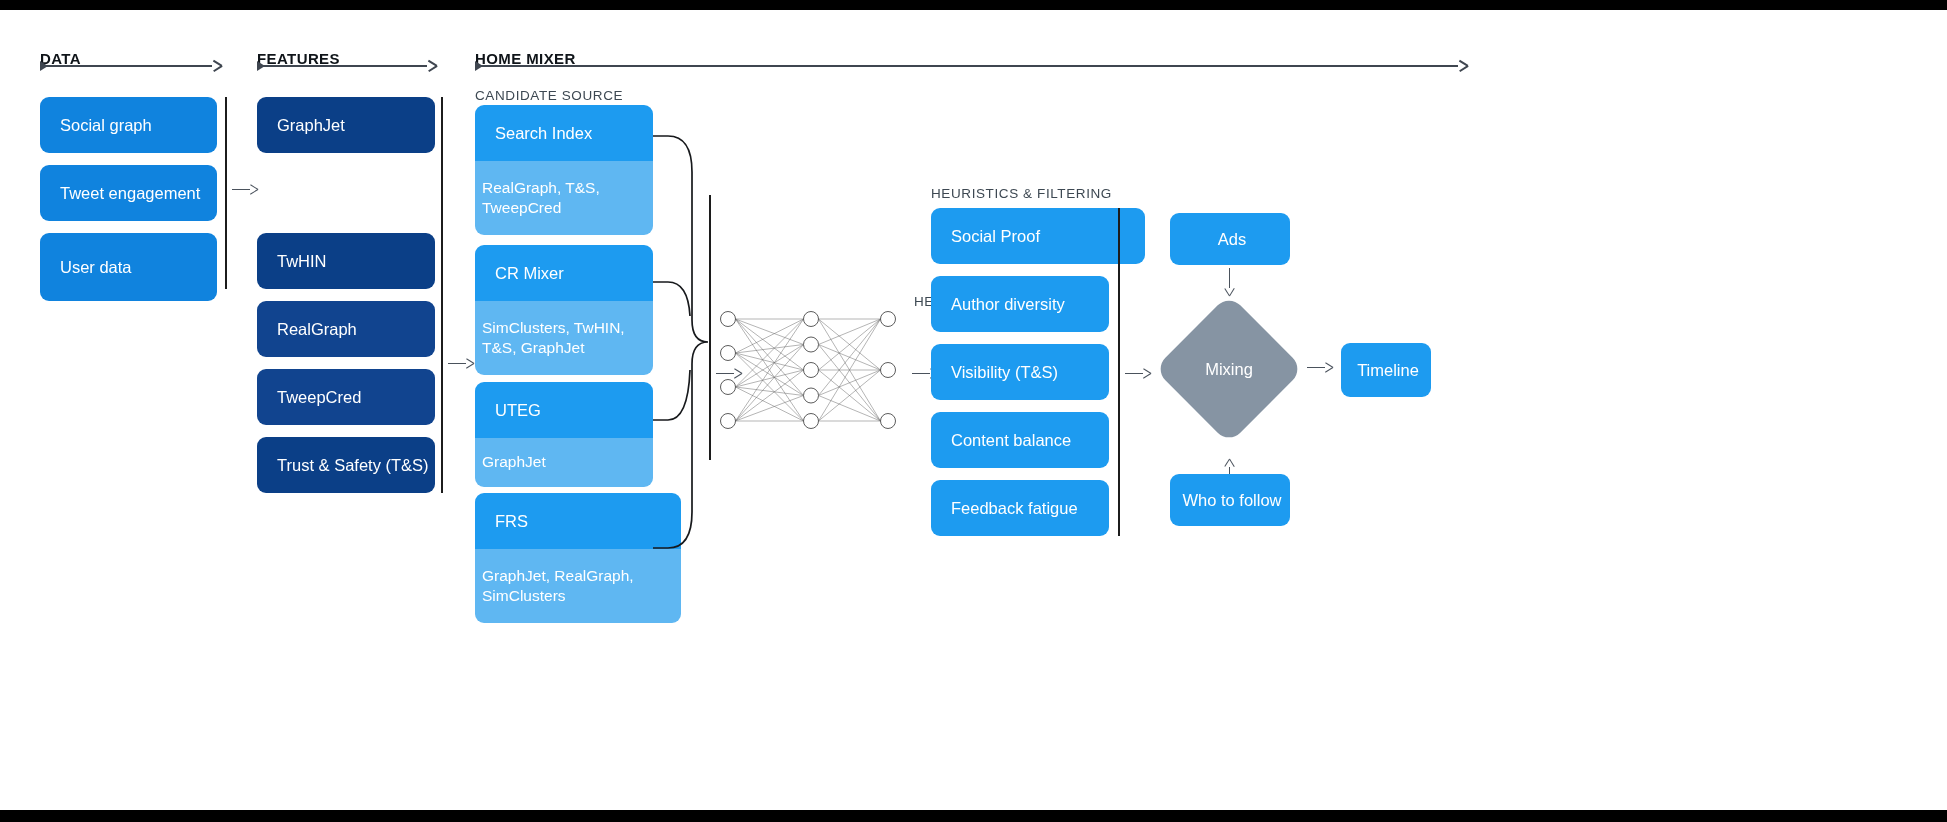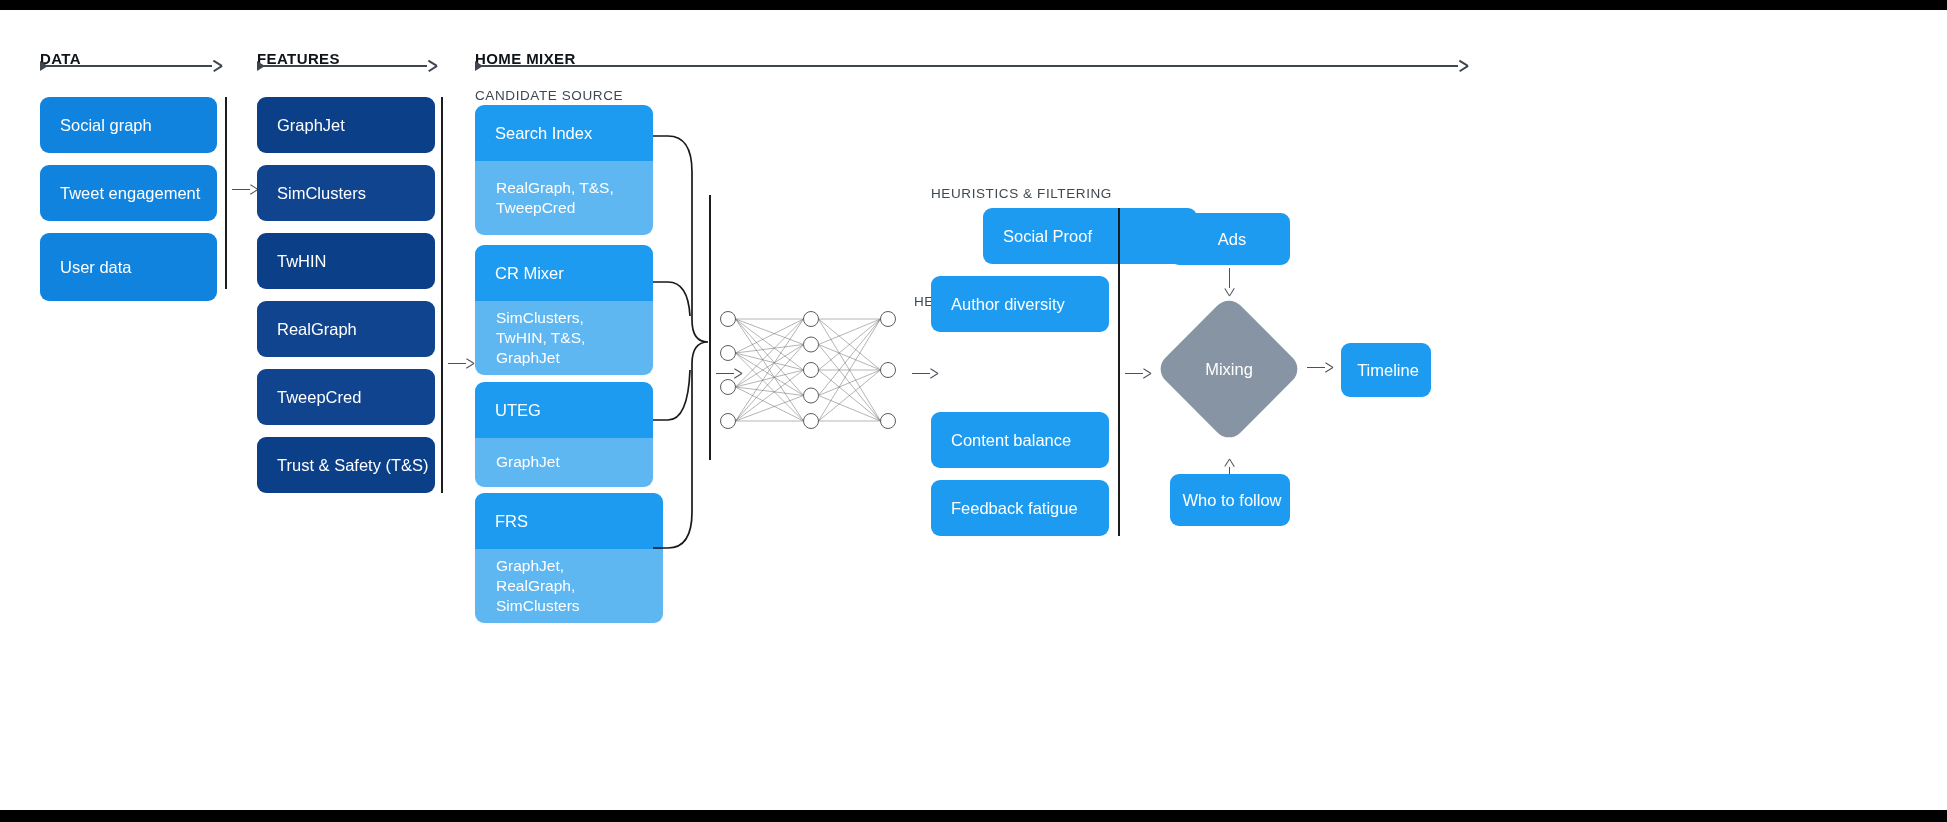--- a/index.html
+++ b/index.html
@@ -98,21 +98,21 @@
     color: #fff;
     font-size: 16.5px;
     display: flex; align-items: center;
     padding: 7px 20px;
   }
   .cs .cs-bot {
     background: #5FB7F2;
     color: #ffffff;
     font-size: 15.5px;
     display: flex; align-items: center;
-    padding: 0 21px;
+    padding: 0 7px;
     line-height: 1.3;
     flex: 1;
   }
 
   
   .vrule { position: absolute; width: 1.6px; background: #1c1c1c; }
 
   
   .arrow-h { position: absolute; height: 12px; }
   .arrow-h .ln { position: absolute; left: 0; right: 8px; top: 5px; height: 1.4px; background: #4a525c; }
@@ -182,21 +182,20 @@
     </div>
 
     <div class="sec-title" style="left:257px; top:40px;">FEATURES</div>
     <div class="axis" style="left:257px; top:50px; width:180px;">
       <div class="tri"></div>
       <div class="line"></div>
       <div class="head"></div>
     </div>
 
     <div class="box featA" style="left:257px; top:87px; width:178px; height:56px;">GraphJet</div>
-    <div class="box featB" style="left:257px; top:155px; width:178px; height:56px;">SimClusters</div>
     <div class="box featA" style="left:257px; top:223px; width:178px; height:56px;">TwHIN</div>
     <div class="box featB" style="left:257px; top:291px; width:178px; height:56px;">RealGraph</div>
     <div class="box featB" style="left:257px; top:359px; width:178px; height:56px;">TweepCred</div>
     <div class="box featA" style="left:257px; top:427px; width:178px; height:56px;">Trust &amp; Safety (T&amp;S)</div>
 
     <div class="vrule" style="left:441px; top:87px; height:396px;"></div>
     <div class="arrow-h" style="left:448px; top:348px; width:26px;">
       <div class="ln"></div>
         <div class="hd"></div>
     </div>
@@ -218,21 +217,21 @@
     <div class="cs" style="left:475px; top:235px; width:178px; height:130px;">
       <div class="cs-top" style="height:56px;">CR Mixer</div>
       <div class="cs-bot">SimClusters, TwHIN, T&amp;S, GraphJet</div>
     </div>
 
     <div class="cs" style="left:475px; top:372px; width:178px; height:105px;">
       <div class="cs-top" style="height:56px;">UTEG</div>
       <div class="cs-bot">GraphJet</div>
     </div>
 
-    <div class="cs" style="left:475px; top:483px; width:188px; height:130px;">
+    <div class="cs" style="left:475px; top:483px; width:206px; height:130px;">
       <div class="cs-top" style="height:56px;">FRS</div>
       <div class="cs-bot">GraphJet, RealGraph, SimClusters</div>
     </div>
 
     <svg style="position:absolute; left:650px; top:120px; width:70px; height:420px;">
       <path d="M 3 6 L 18 6 Q 42 6 42 42 L 42 190 Q 42 212 58 212 Q 42 212 42 234 L 42 382 Q 42 418 18 418 L 3 418" fill="none" stroke="#17191c" stroke-width="1.7"></path>
       <path d="M 3 152 L 18 152 Q 38 152 40 186" fill="none" stroke="#17191c" stroke-width="1.7"></path>
       <path d="M 3 290 L 18 290 Q 38 290 40 240" fill="none" stroke="#17191c" stroke-width="1.7"></path>
     </svg>
 
@@ -293,22 +292,23 @@
         <circle cx="172" cy="111" r="7.5" fill="#ffffff" stroke="#4a4a4a" stroke-width="0.9"></circle>
       </svg>
 
     <div class="arrow-h" style="left:912px; top:358px; width:26px;">
       <div class="ln"></div>
         <div class="hd"></div>
     </div>
 
     <div class="sub-title" style="left:931px; top:176px;">HEURISTICS &amp; FILTERING</div>
 
-    <div class="box heur" style="left:983px; top:198px; width:214px; height:56px;">Social Proof</div>
+    <div class="box heur" style="left:931px; top:198px; width:214px; height:56px;">Social Proof</div>
     <div class="box heur" style="left:931px; top:266px; width:178px; height:56px;">Author diversity</div>
+    <div class="box heur" style="left:931px; top:334px; width:178px; height:56px;">Visibility (T&amp;S)</div>
     <div class="box heur" style="left:931px; top:402px; width:178px; height:56px;">Content balance</div>
     <div class="box heur" style="left:931px; top:470px; width:178px; height:56px;">Feedback fatigue</div>
 
     <div class="vrule" style="left:1118px; top:198px; height:328px;"></div>
     <div class="arrow-h" style="left:1125px; top:358px; width:26px;">
       <div class="ln"></div>
         <div class="hd"></div>
     </div>
 
     <div class="box out center" style="left:1170px; top:203px; width:120px; height:52px;">Ads</div>

